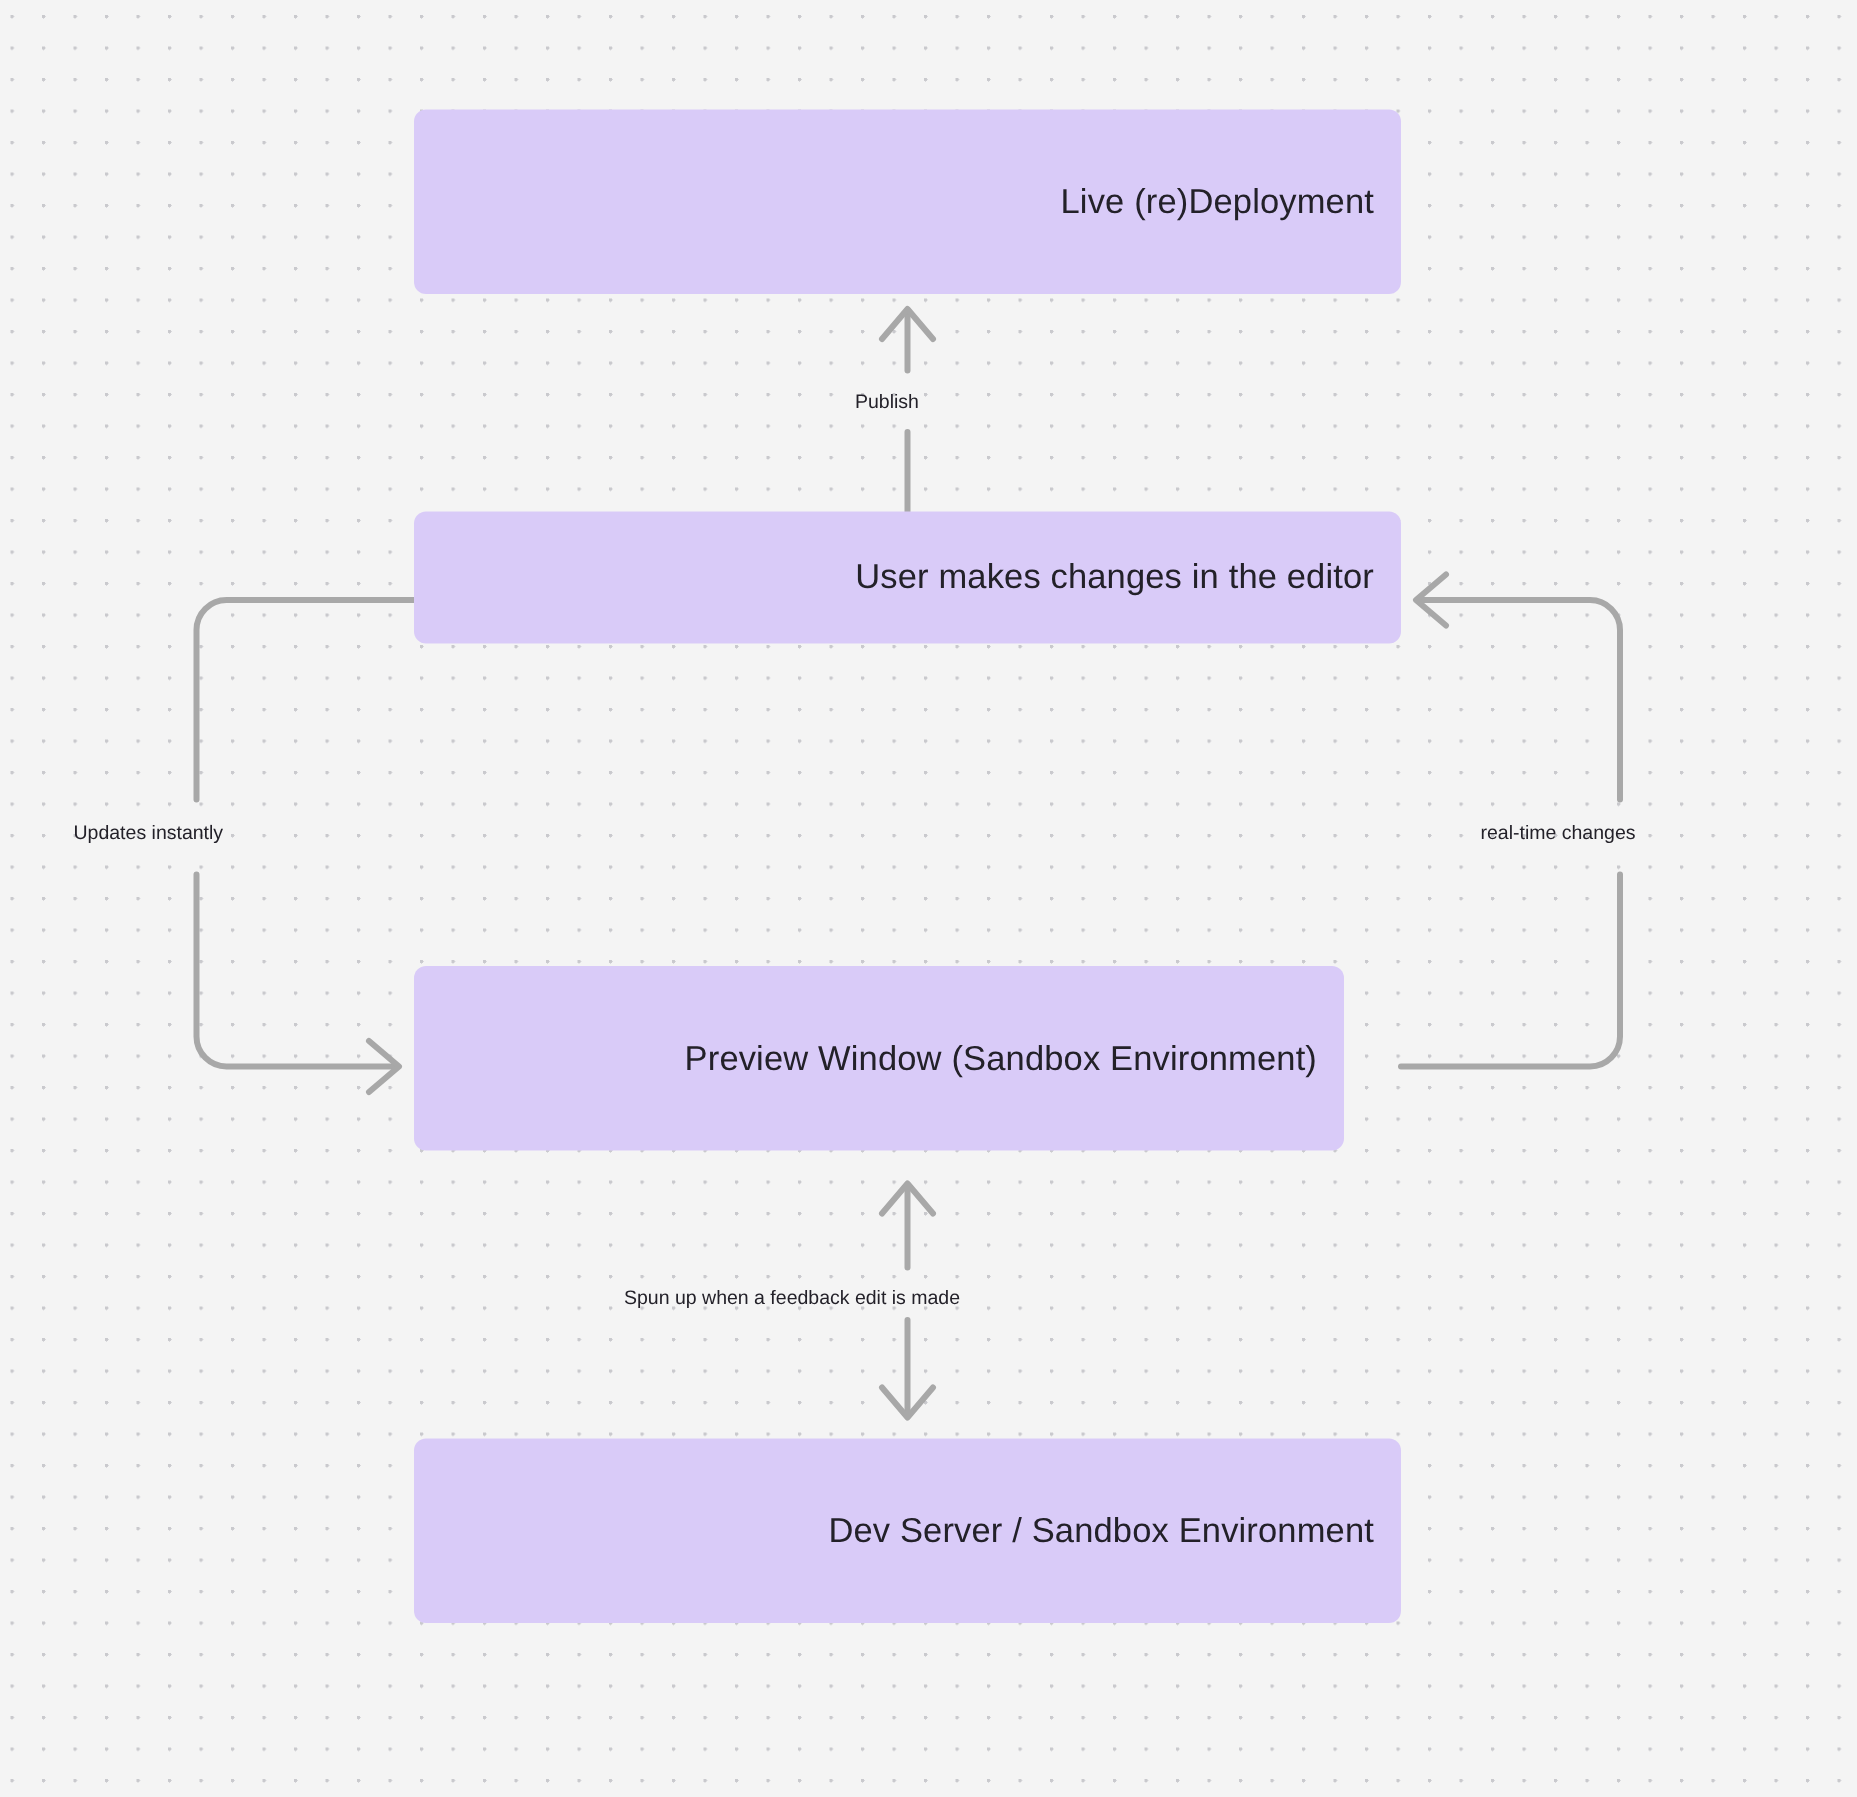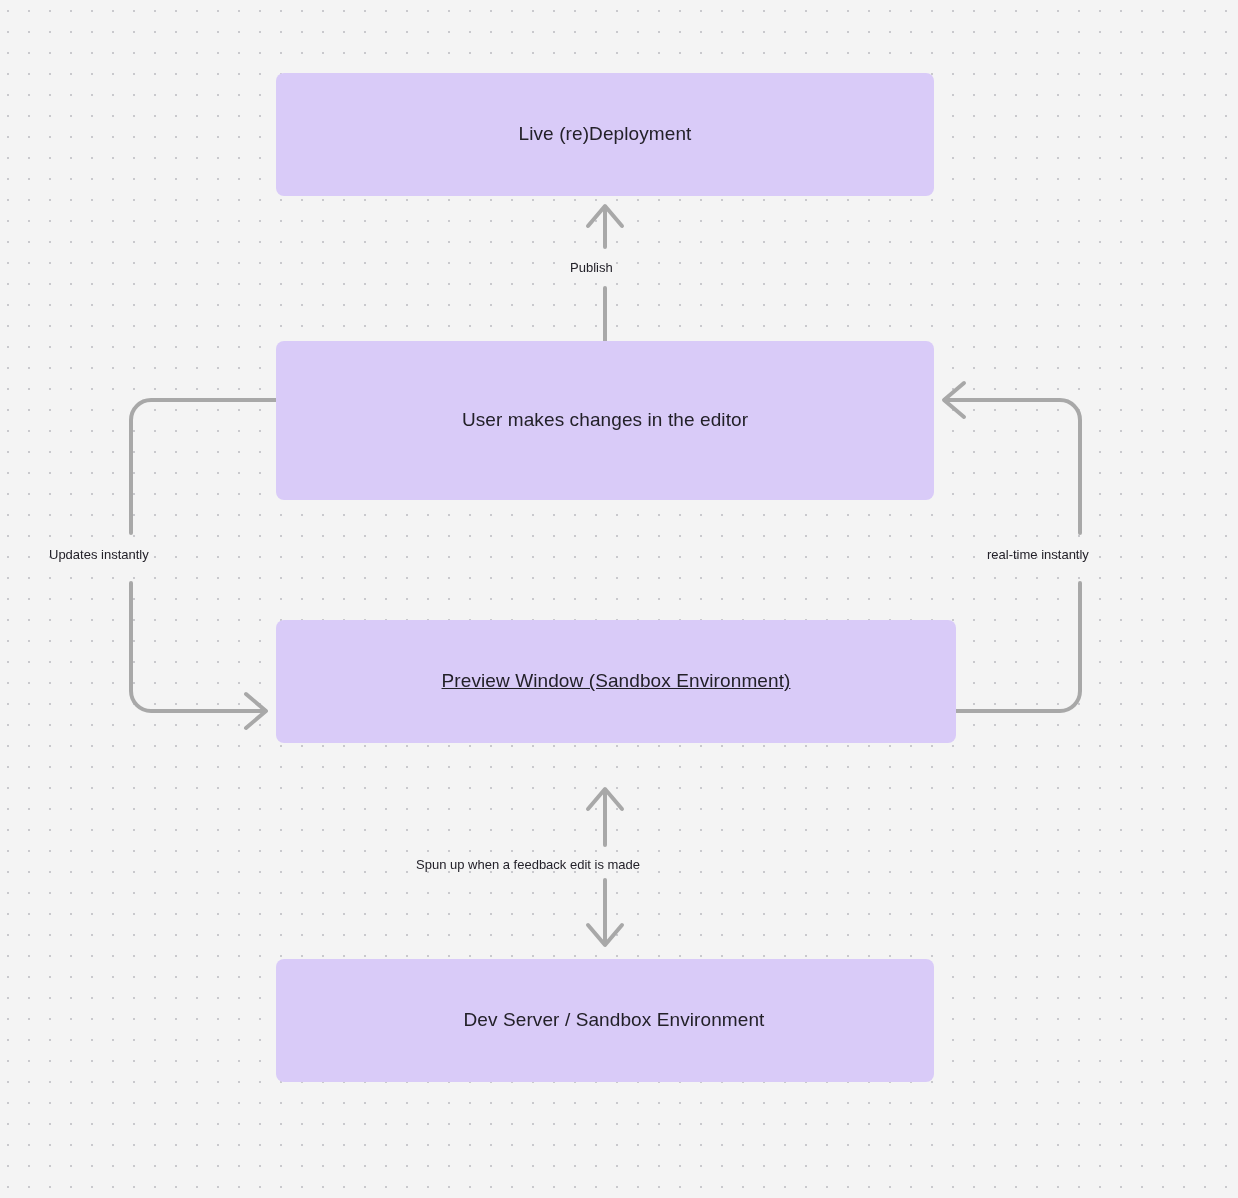--- a/index.html
+++ b/index.html
@@ -34,42 +34,42 @@
     pointer-events: none;
   }
 
   .node {
     position: absolute;
     box-sizing: border-box;
     background: #d9cbf8;
     border-radius: 8px;
     display: flex;
     align-items: center;
-    justify-content: center;
+    justify-content: flex-end;
     text-align: center;
     color: #232129;
-    font-size: 19px;
+    font-size: 23px;
     line-height: 1.3;
     letter-spacing: 0.1px;
     padding: 0 18px;
   }
 
   .edge-label {
     position: absolute;
     color: #232129;
     font-size: 13px;
     line-height: 1;
     white-space: nowrap;
     background: transparent;
   }
 
   
   #node-live-deployment { left: 276px; top: 73px;  width: 658px; height: 123px; }
-  #node-user-edits      { left: 276px; top: 341px; width: 658px; height: 159px; }
-  #node-preview-window  { left: 276px; top: 620px; width: 680px; height: 123px; text-decoration: underline; }
+  #node-user-edits      { left: 276px; top: 341px; width: 658px; height: 88px; }
+  #node-preview-window  { left: 276px; top: 644px; width: 620px; height: 123px; }
   #node-dev-server      { left: 276px; top: 959px; width: 658px; height: 123px; padding-left: 36px; }
 
   
   #label-publish        { left: 570px; top: 261px; }
   #label-updates        { left: 49px;  top: 548px; text-align: right; }
   #label-feedback       { left: 987px; top: 548px; }
   #label-spunup         { left: 416px; top: 858px; }
 </style>
 </head>
 <body>
@@ -120,17 +120,17 @@
   </div>
 
   <div class="node" id="node-dev-server">
     <span>Dev Server / Sandbox Environment</span>
   </div>
 
   <div class="edge-label" id="label-publish">Publish</div>
 
   <div class="edge-label" id="label-updates">Updates instantly</div>
 
-  <div class="edge-label" id="label-feedback">real-time instantly</div>
+  <div class="edge-label" id="label-feedback">real-time changes</div>
 
   <div class="edge-label" id="label-spunup">Spun up when a feedback edit is made</div>
 
 </div>
 
 </body></html>

